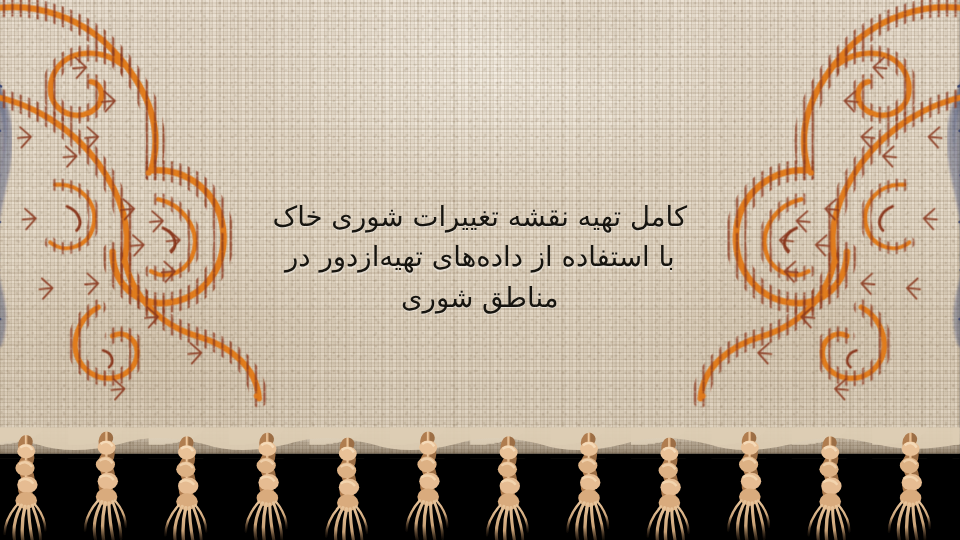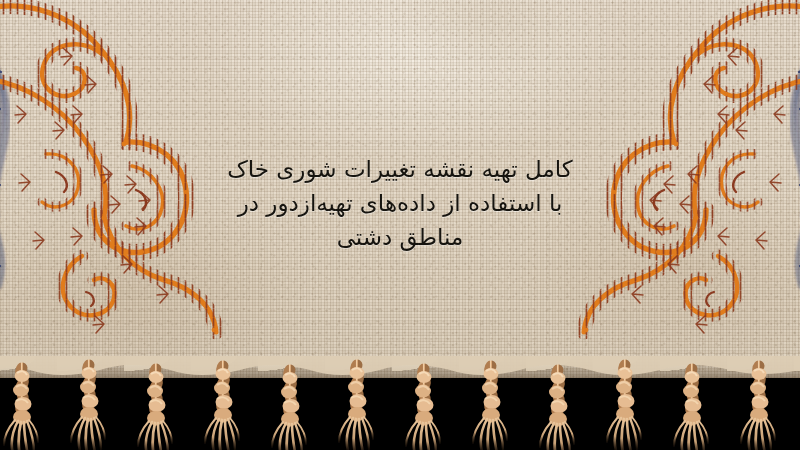--- a/index.html
+++ b/index.html
@@ -60,21 +60,21 @@
     background:linear-gradient(rgba(90,70,45,0),rgba(70,52,32,.45));
   }
 
   
   .orn{position:absolute;top:-6px;width:250px;height:355px;}
   #orn-left{left:-14px;}
   #orn-right{right:-14px; transform:scaleX(-1);}
 
   
   #title{
-    position:absolute; left:160px; top:152px; width:480px;
+    position:absolute; left:160px; top:164px; width:480px;
     text-align:center; direction:rtl;
     color:#16140f; font-size:23px; line-height:34px; font-weight:400;
     text-shadow:0 1px 0 rgba(255,255,255,.40);
   }
   #title .ln{display:block; white-space:nowrap;}
 
   
   #fringe{position:absolute;left:0;top:356px;width:800px;height:94px;}
 </style>
 </head>
@@ -233,21 +233,21 @@
           <circle cx="88" cy="100" r="2.2"></circle>
         <circle cx="156" cy="258" r="2.2"></circle>
           <circle cx="228" cy="336" r="2.4"></circle>
       </g>
     </g>
   </svg>
 
   <div id="title">
     <span class="ln">کامل تهیه نقشه تغییرات شوری خاک</span>
     <span class="ln">با استفاده از داده‌های تهیه‌ازدور در</span>
-    <span class="ln">مناطق دشتی</span>
+    <span class="ln">مناطق شوری</span>
   </div>
 
   <svg id="fringe" viewBox="0 0 800 94" xmlns="http://www.w3.org/2000/svg">
     <defs>
       <linearGradient id="cord" x1="0" y1="0" x2="1" y2="0">
         <stop offset="0" stop-color="#b07d50"></stop>
         <stop offset=".35" stop-color="#f0cda4"></stop>
         <stop offset=".7" stop-color="#d8a878"></stop>
         <stop offset="1" stop-color="#9c6e45"></stop>
       </linearGradient>

